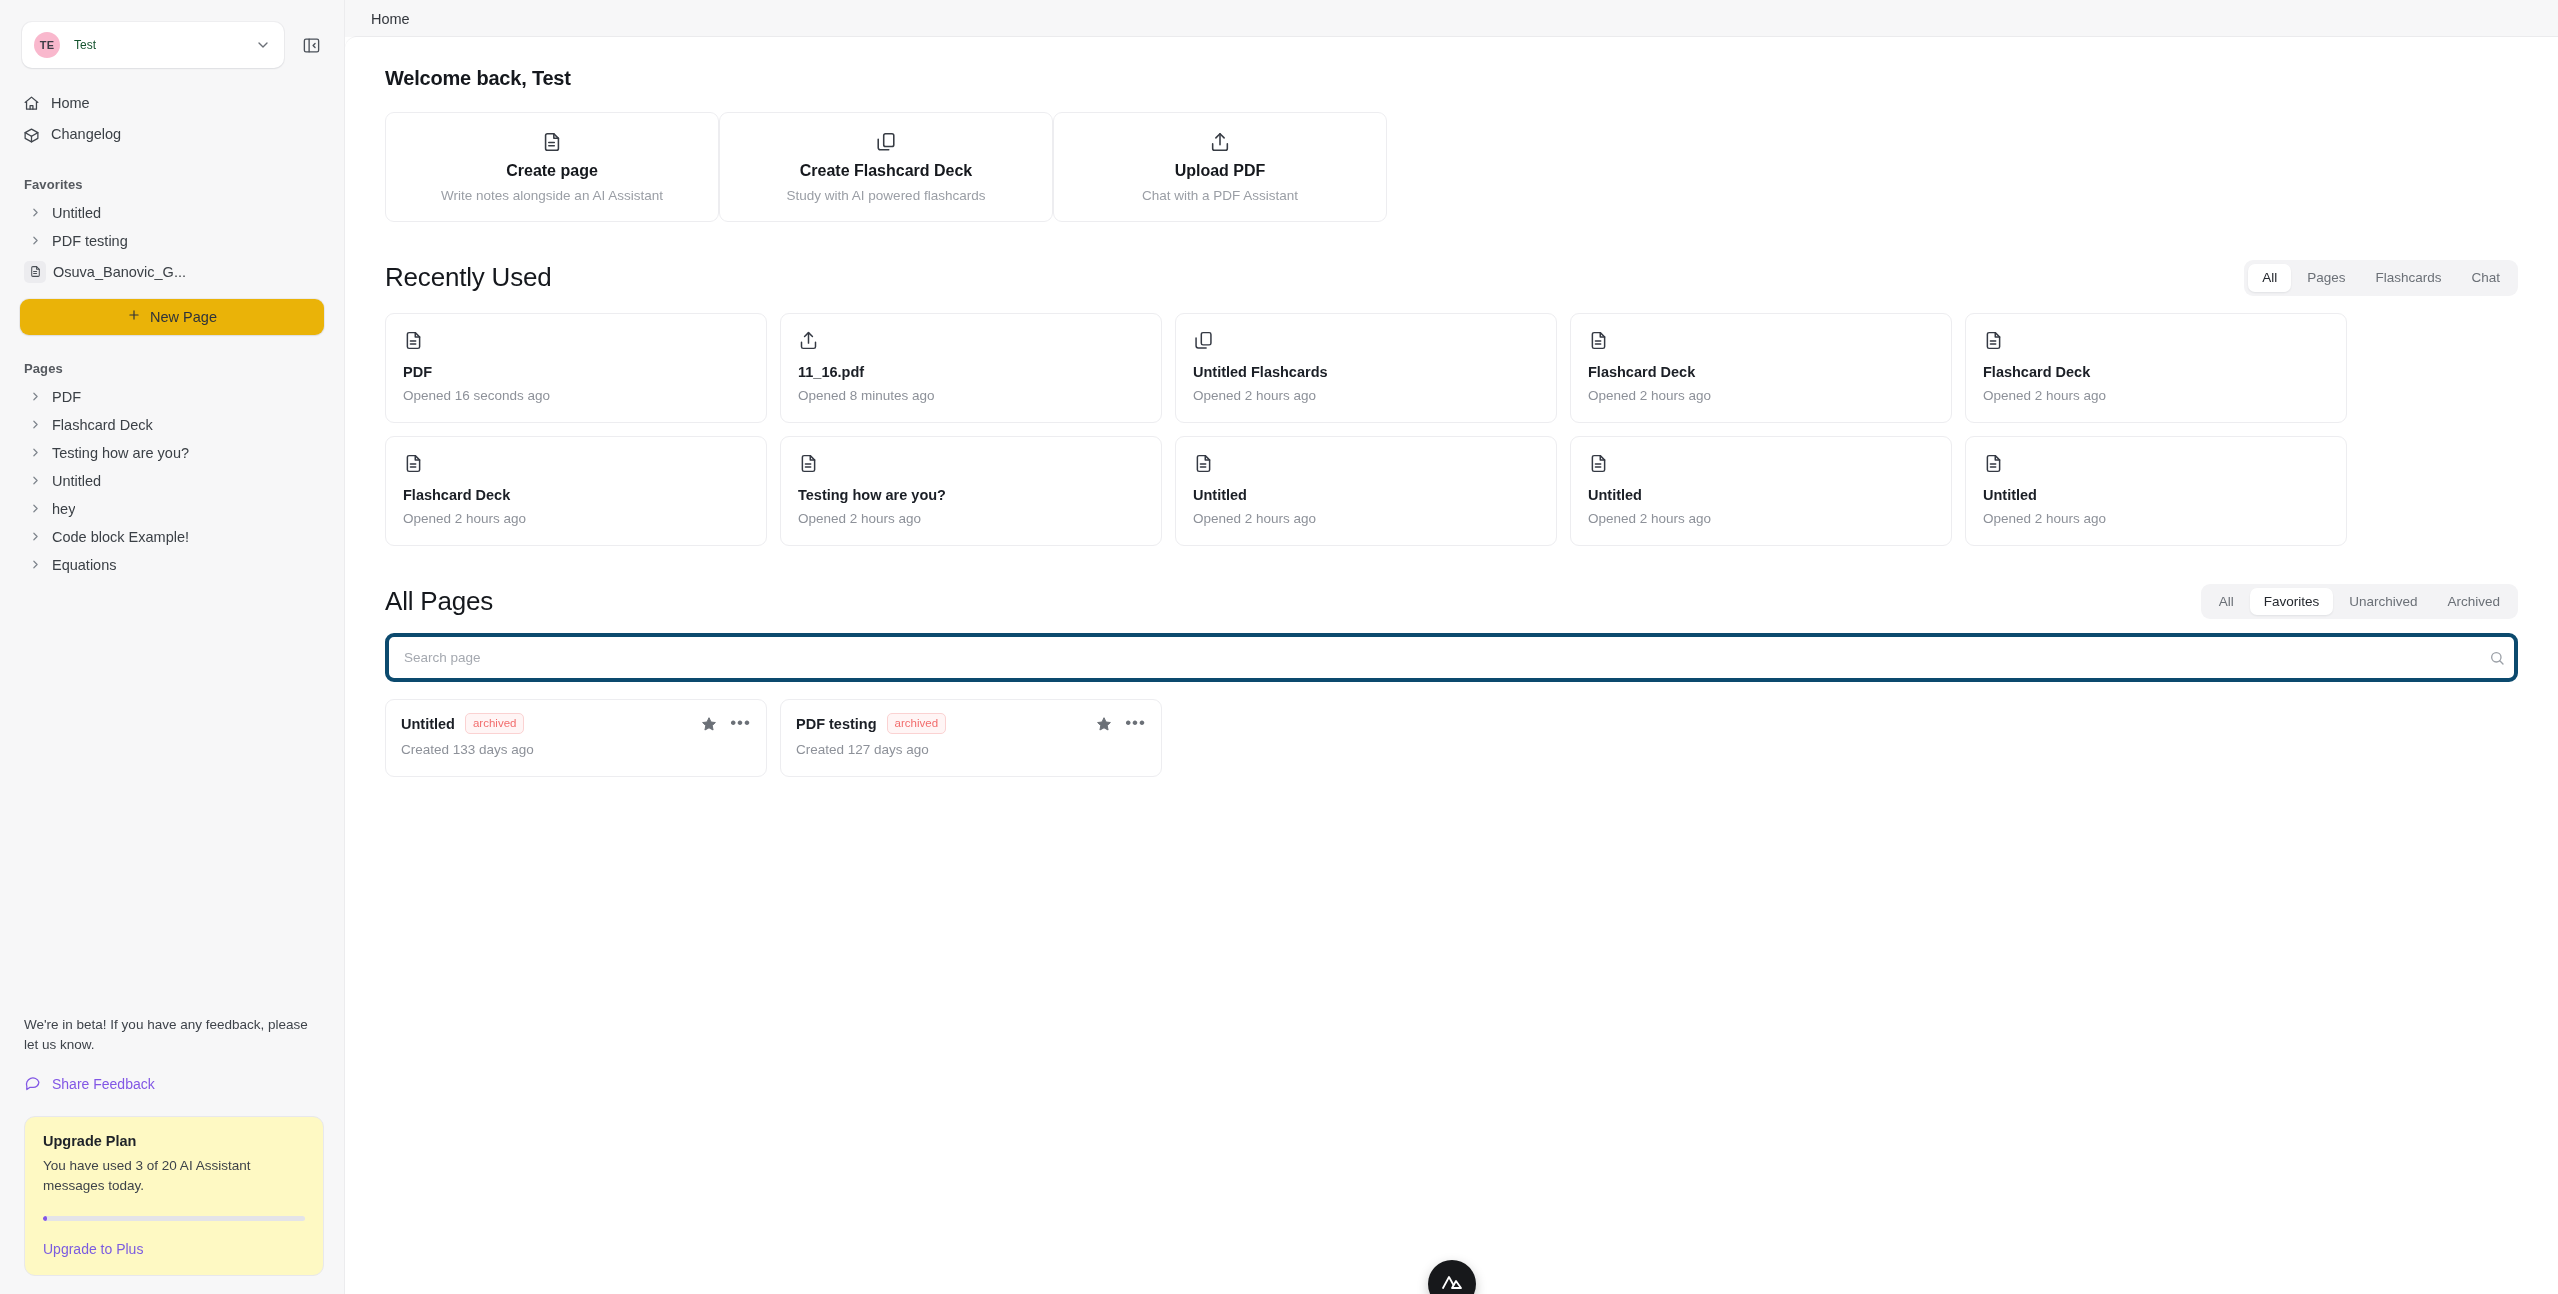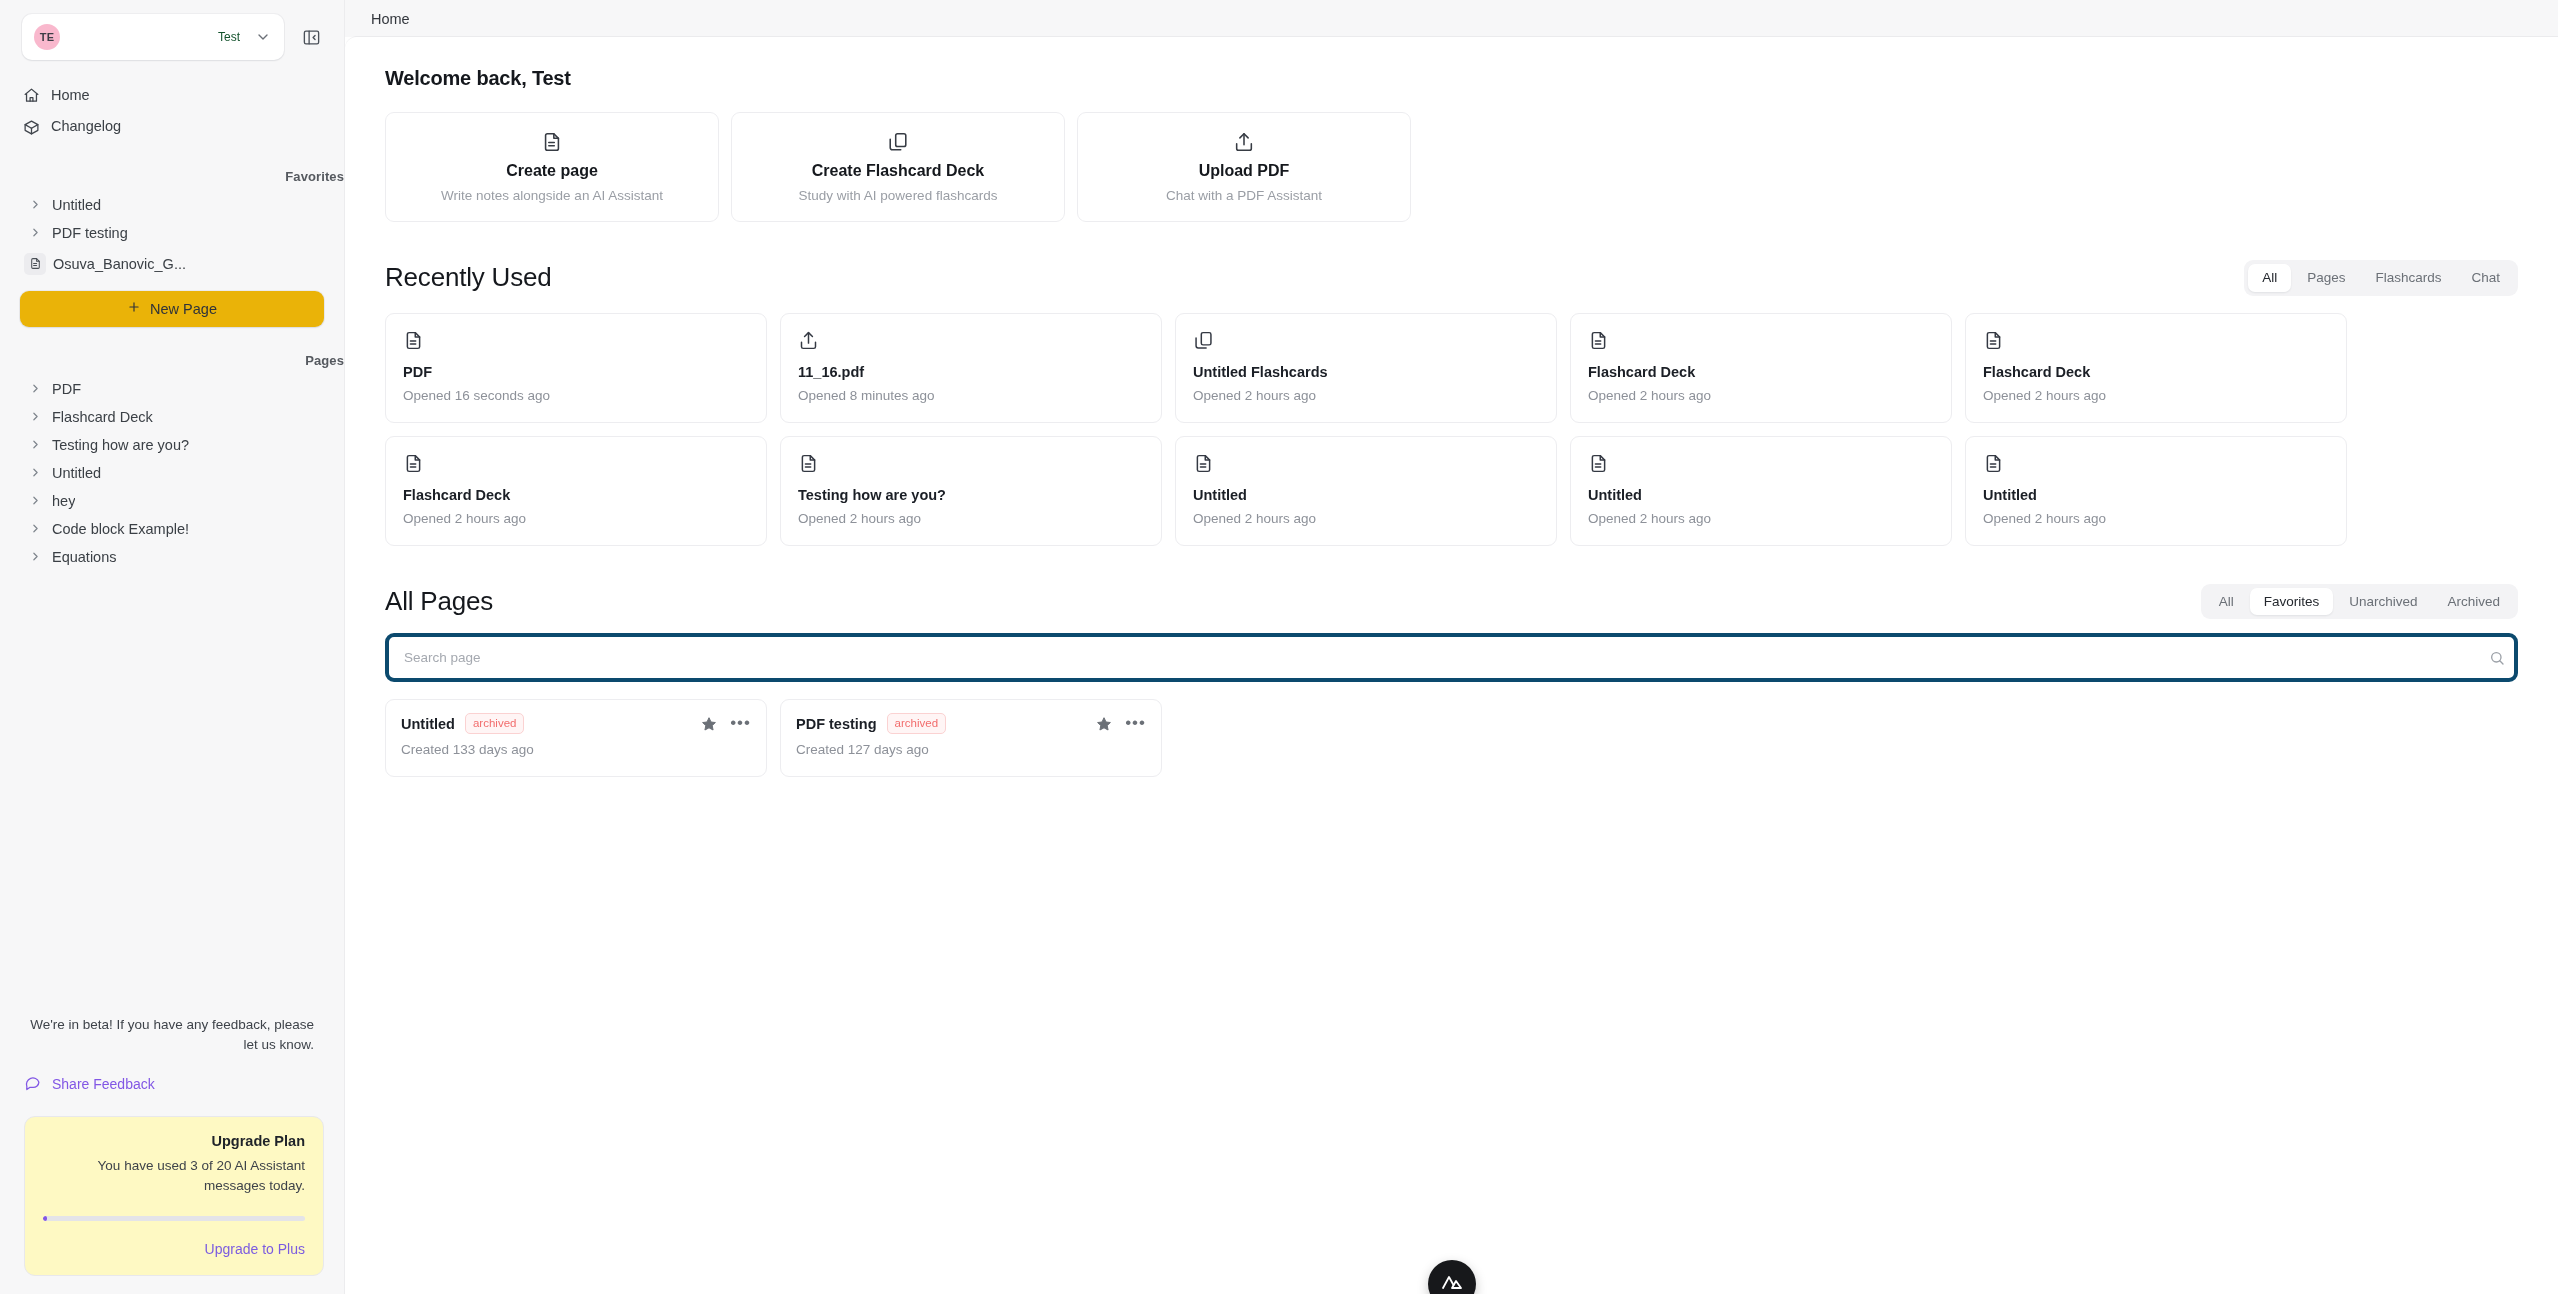--- a/index.html
+++ b/index.html
@@ -11,24 +11,23 @@
     overflow: hidden;
   }
   .app { display: flex; width: 2558px; height: 1294px; }
 
   
   .sidebar {
     width: 345px; height: 100%;
     background: #f7f7f8;
     border-right: 1px solid #ececee;
     display: flex; flex-direction: column;
-    padding: 0 0 0 0;
+    padding: 8px 0 0 0;
     flex: 0 0 345px;
     position: relative;
-    text-align: right;
   }
   .sb-top { display: flex; align-items: center; gap: 10px; padding: 14px 16px 10px 22px; }
   .workspace-switcher {
     flex: 1; display: flex; align-items: center; gap: 14px;
     background: #ffffff; border-radius: 10px;
     box-shadow: 0 1px 2px rgba(16,24,40,.07), 0 0 0 1px rgba(16,24,40,.04);
     padding: 9px 12px 9px 12px; height: 46px; cursor: pointer;
   }
   .avatar {
     width: 26px; height: 26px; border-radius: 50%;
@@ -103,21 +102,21 @@
   .breadcrumb { font-size: 14.5px; color: #33373d; cursor: pointer; }
   .content {
     flex: 1; background: #ffffff;
     border-top-left-radius: 12px;
     box-shadow: 0 -1px 0 rgba(16,24,40,.05);
     padding: 30px 40px 16px 40px; overflow: hidden; position: relative;
   }
 
   .welcome { font-size: 20px; font-weight: 700; color: #15181d; letter-spacing: -.2px; }
 
-  .action-row { display: flex; gap: 12px; margin-top: 22px; }
+  .action-row { display: flex; gap: 0; margin-top: 22px; }
   .action-card {
     width: 334px; height: 110px;
     border: 1px solid #ededf0; border-radius: 9px;
     display: flex; flex-direction: column; align-items: center; justify-content: center;
     cursor: pointer; background: #fff;
   }
   .action-icon { color: #373c44; margin-bottom: 9px; display:flex; }
   .action-title { font-size: 16px; font-weight: 700; color: #15181d; }
   .action-sub { font-size: 13.5px; color: #9a9ea5; margin-top: 8px; }
 

